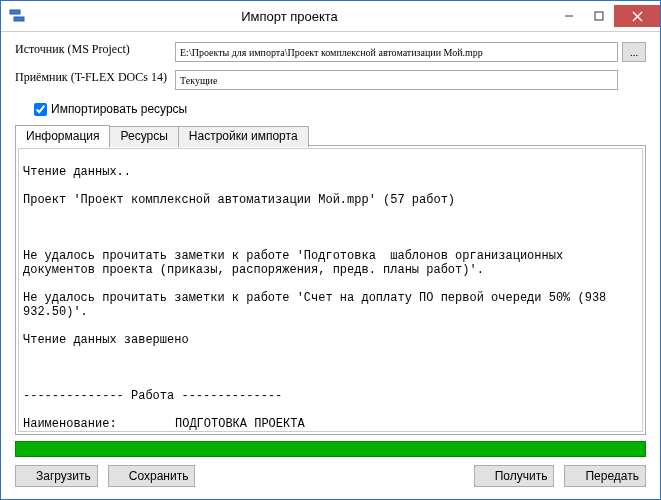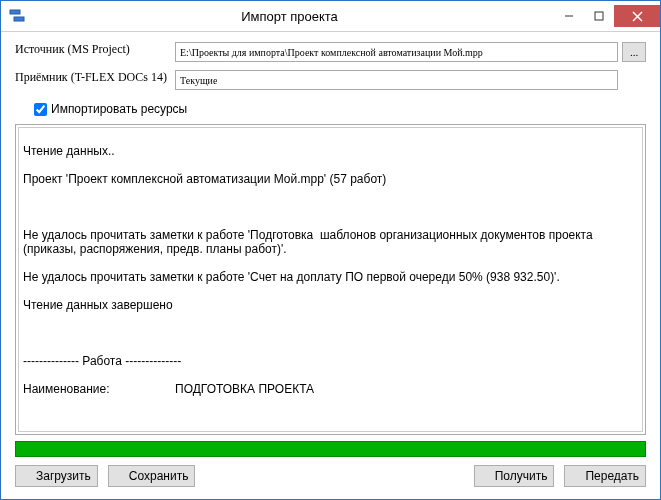--- a/index.html
+++ b/index.html
@@ -139,20 +139,21 @@
     border: 1px solid #aaa;
     flex: 1;
     padding: 2px;
     display: flex;
     min-height: 0;
   }
   .logbox-wrap {
     flex: 1;
     position: relative;
     display: flex;
+    font-family: Liberation Mono, monospace;
   }
   .logbox {
     flex: 1;
     border: 1px solid #ccc;
     background: #fff;
     overflow-y: scroll;
     overflow-x: hidden;
     font-size: 12px;
     line-height: 14px;
     padding: 2px 4px;
@@ -238,20 +239,25 @@
       <div class="form-label">Приёмник (T-FLEX DOCs 14)</div>
       <input class="form-input" value="Текущие" style="">
       <div class="browse-spacer"></div>
     </div>
 
     <label class="check-row">
       <input type="checkbox" checked="" style="">
       <span>Импортировать ресурсы</span>
     </label>
 
+    <div class="tabstrip">
+      <div class="tab active">Информация</div>
+      <div class="tab inactive">Ресурсы</div>
+      <div class="tab inactive">Настройки импорта</div>
+    </div>
 
     <div class="tabpane">
       <div class="logbox-wrap">
         <div class="logbox">
 <span class="logline">Чтение данных..</span>
 <span class="logline">Проект 'Проект комплексной автоматизации Мой.mpp' (57 работ)</span>
 <span class="logline">&nbsp;</span>
 <span class="logline">Не удалось прочитать заметки к работе 'Подготовка  шаблонов организационных документов проекта (приказы, распоряжения, предв. планы работ)'.</span>
 <span class="logline">Не удалось прочитать заметки к работе 'Счет на доплату ПО первой очереди 50% (938 932.50)'.</span>
 <span class="logline">Чтение данных завершено</span>

